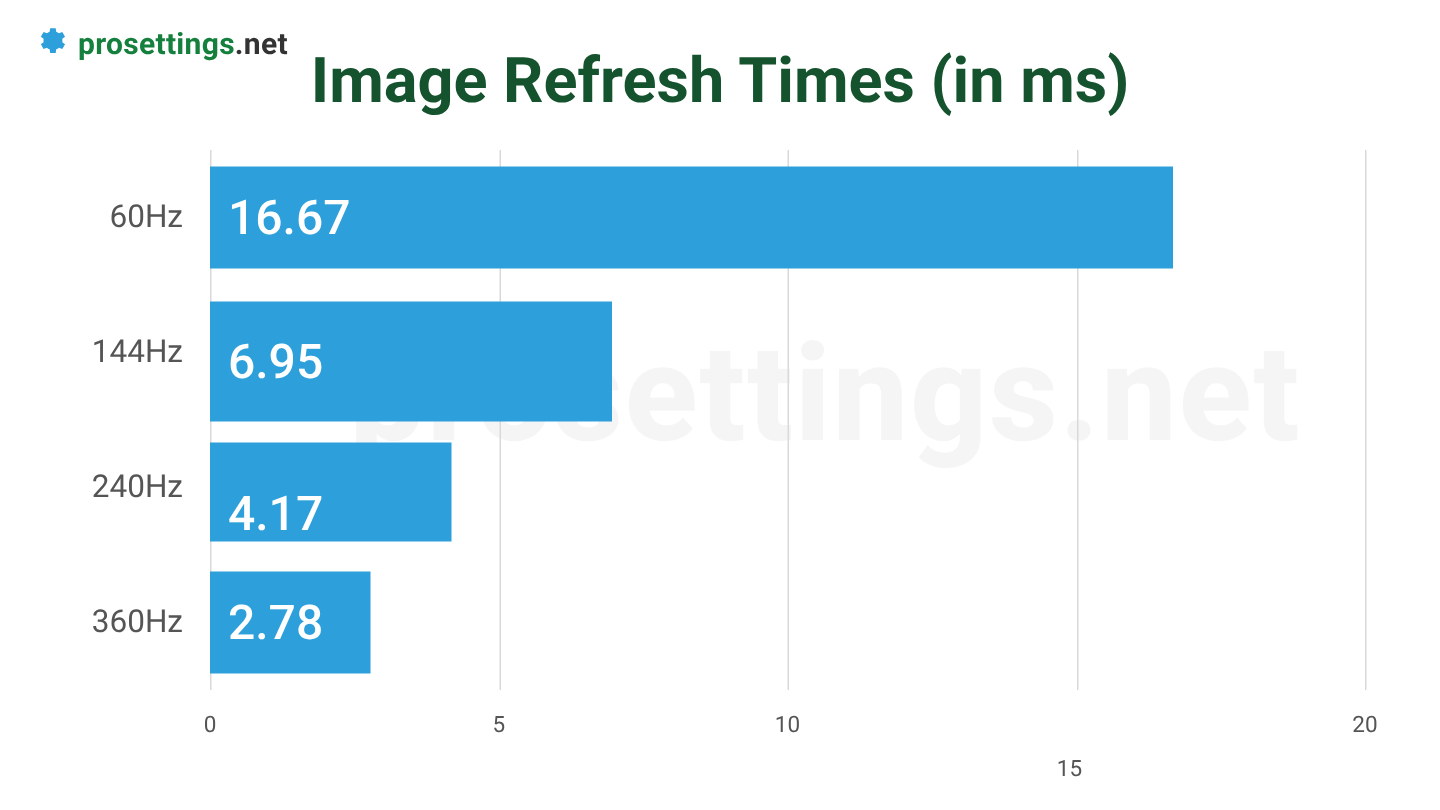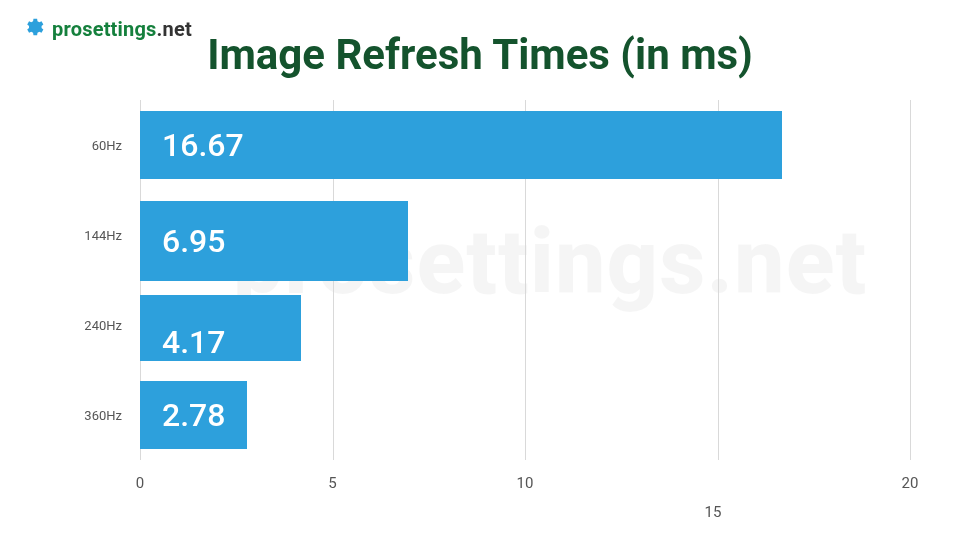--- a/index.html
+++ b/index.html
@@ -11,23 +11,23 @@
   .brand .pro { color: #15803d; }
   .brand .dotnet { color: #333; }
   .title { position: absolute; top: 30px; left: 0; right: 0; text-align: center; font-size: 42px; font-weight: 700; color: #14532d; }
   .watermark { position: absolute; top: 210px; left: 160px; right: 20px; text-align: center; font-size: 90px; font-weight: 800; color: rgba(0,0,0,0.04); letter-spacing: 1px; white-space: nowrap; pointer-events: none; }
   
   .plot { position: absolute; left: 140px; top: 100px; width: 770px; height: 360px; }
   .grid { position: absolute; left: 0; top: 0; width: 100%; height: 100%; }
   .grid .vline { position: absolute; top: 0; bottom: 0; width: 1px; background: #d9d9d9; }
   .bars { position: absolute; left: 0; top: 0; width: 100%; height: 100%; z-index: 2; }
   .bar { position: absolute; left: 0; background: #2da0dc; display: flex; align-items: center; }
-  .bar .val { color: #fff; font-size: 32px; font-weight: 500; margin-left: 22px; }
+  .bar .val { color: #fff; font-size: 32px; font-weight: 500; margin-left: 12px; }
   .ylabels { position: absolute; left: 0; top: 100px; width: 140px; height: 360px; z-index: 3; }
-  .ylabels .ylab { position: absolute; right: 18px; transform: translateY(-50%); font-size: 13px; color: #555; text-align: right; }
+  .ylabels .ylab { position: absolute; right: 18px; transform: translateY(-50%); font-size: 21px; color: #555; text-align: right; }
   .xaxis { position: absolute; left: 140px; top: 462px; width: 770px; height: 40px; }
   .xaxis .xtick { position: absolute; top: 12px; transform: translateX(-50%); font-size: 15px; color: #555; }
 </style>
 </head>
 <body>
 
 <div class="page">
 
   <div class="brand">
     <span class="gear">

